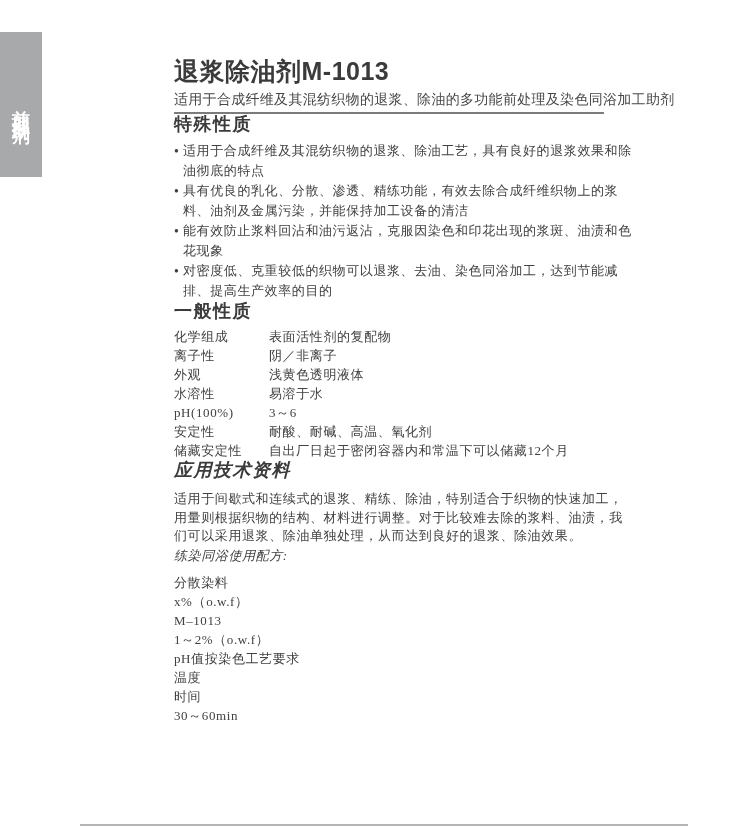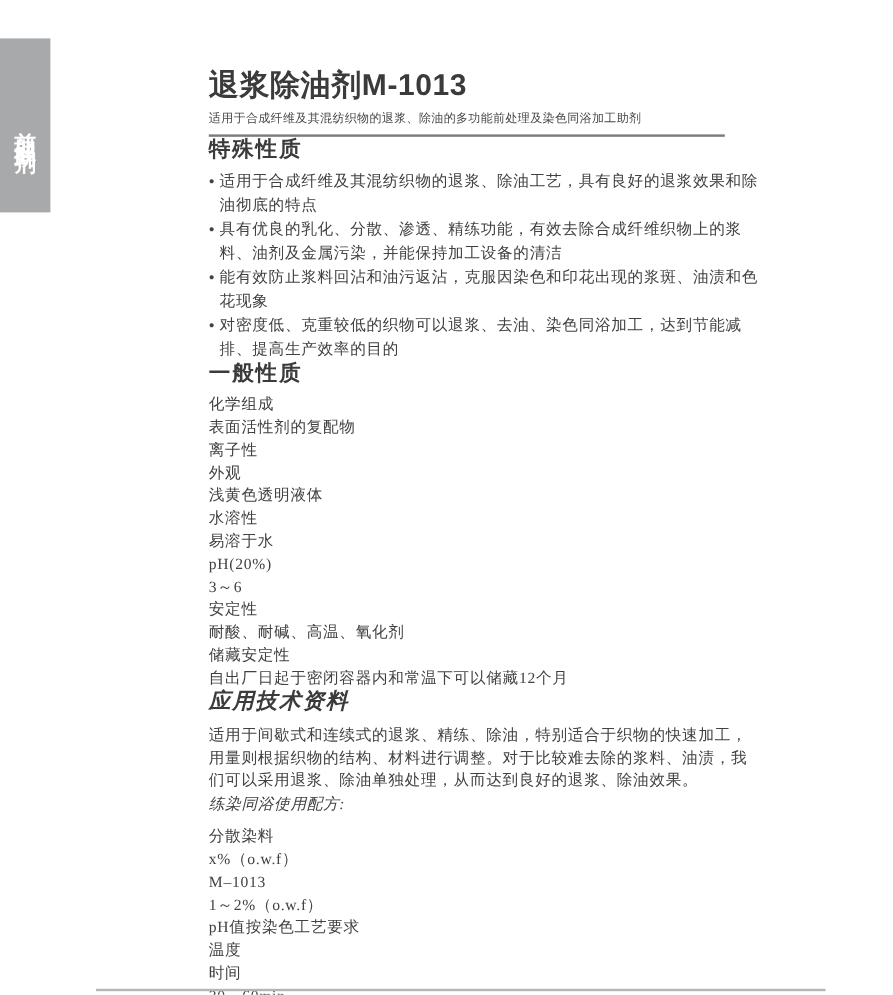--- a/index.html
+++ b/index.html
@@ -18,40 +18,40 @@
     color:#ffffff;font-size:18px;font-weight:bold;letter-spacing:4px;
     font-family:"Liberation Sans","DejaVu Sans",sans-serif;
   }
   
   .content{position:absolute;left:174px;top:0;width:462px;}
   .title{
     margin-top:57px;font-size:25px;font-weight:bold;color:#3b3b3b;
     letter-spacing:0.5px;line-height:28px;
   }
   .subtitle{
-    margin-top:7px;font-size:10px;color:#474747;letter-spacing:0.3px;
+    margin-top:7px;font-size:14px;color:#474747;letter-spacing:0.3px;
     white-space:nowrap;line-height:15px;font-family:Liberation Serif, serif;
   }
   .rule{margin-top:5px;width:430px;border-top:2px solid #7b7b7b;height:0;}
   h2.sec{
     margin:0;font-size:18px;font-weight:bold;color:#3b3b3b;
     letter-spacing:1.5px;line-height:20px;
   }
   .sec-special{margin-top:29px;}
   .sec-general{margin-top:21px;}
   .sec-app{margin-top:19px;font-style:italic;}
   .body-txt{
     font-family:"Liberation Serif","DejaVu Serif",serif;
     font-size:13px;color:#414141;letter-spacing:0.6px;line-height:20px;
   }
   ul.bullets{list-style:none;margin:7px 0 0 0;padding:0;}
   ul.bullets li{position:relative;padding-left:9px;}
   .blt{position:absolute;left:0;top:0;font-size:8px;line-height:20px;color:#414141;}
   .kv-table{margin-top:6px;}
-  .kv-row{display:flex;line-height:19px;flex-direction:column;}
+  .kv-row{display:flex;line-height:19px;}
   .kv-label{width:95px;flex:none;}
   .kv-value{flex:1;}
   .app-para{margin-top:10px;line-height:18.7px;}
   .recipe-title{line-height:19px;font-style:italic;}
   .recipe{margin-top:8px;}
   .rc-row{display:flex;line-height:19px;flex-direction:column;}
   .rc-label{width:100px;flex:none;}
   .rc-value{flex:1;}
   
   .footer-line{
@@ -92,31 +92,32 @@
   </ul>
 
   <h2 class="sec sec-general">一般性质</h2>
   <div class="kv-table body-txt">
     <div class="kv-row">
       <span class="kv-label">化学组成</span>
       <span class="kv-value">表面活性剂的复配物</span>
     </div>
     <div class="kv-row">
       <span class="kv-label">离子性</span>
+      <span class="kv-value">阴／非离子</span>
     </div>
     <div class="kv-row">
       <span class="kv-label">外观</span>
       <span class="kv-value">浅黄色透明液体</span>
     </div>
     <div class="kv-row">
       <span class="kv-label">水溶性</span>
       <span class="kv-value">易溶于水</span>
     </div>
     <div class="kv-row">
-      <span class="kv-label">pH(20%)</span>
+      <span class="kv-label">pH(100%)</span>
       <span class="kv-value">3～6</span>
     </div>
     <div class="kv-row">
       <span class="kv-label">安定性</span>
       <span class="kv-value">耐酸、耐碱、高温、氧化剂</span>
     </div>
     <div class="kv-row">
       <span class="kv-label">储藏安定性</span>
       <span class="kv-value">自出厂日起于密闭容器内和常温下可以储藏12个月</span>
     </div>

